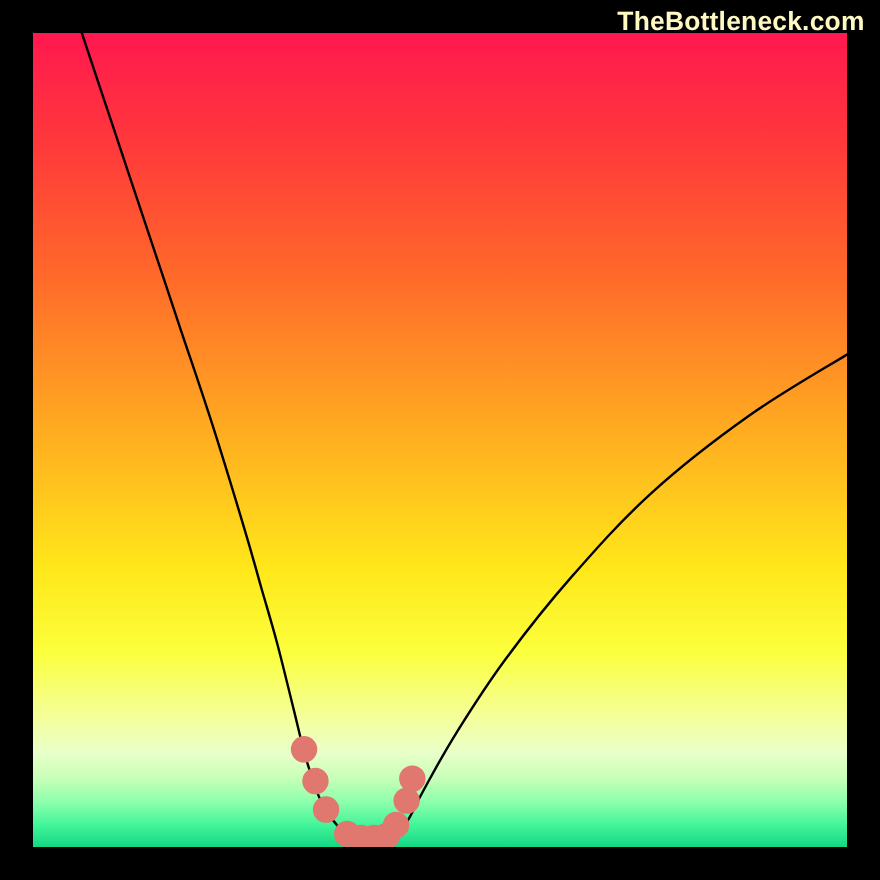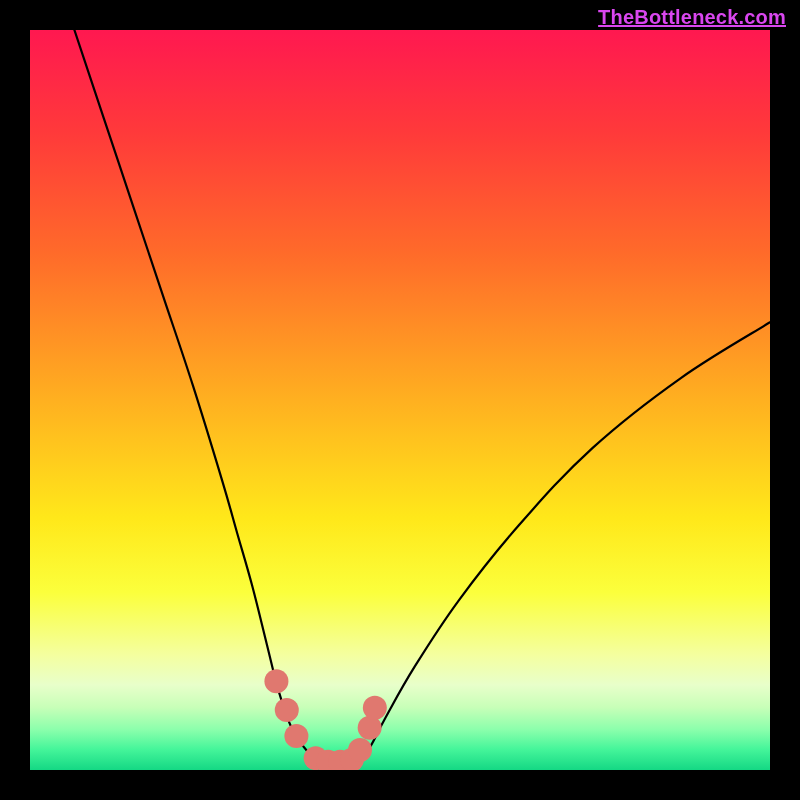--- a/index.html
+++ b/index.html
@@ -26,26 +26,25 @@
     overflow: hidden;
   }
   .gradient-bg {
     position: absolute;
     inset: 0;
   }
   .watermark {
     position: absolute;
     top: 6px;
     right: 14px;
-    color: #d946ef;
-    font-size: 20px;
+    color: #fef9c3;
+    font-size: 24px;
     font-weight: 600;
     letter-spacing: 0.2px;
     user-select: none;
-    text-decoration: underline;
   }
   svg.curve-layer {
     position: absolute;
     inset: 0;
   }
 </style>
 </head>
 <body>
 
 <div class="frame">

